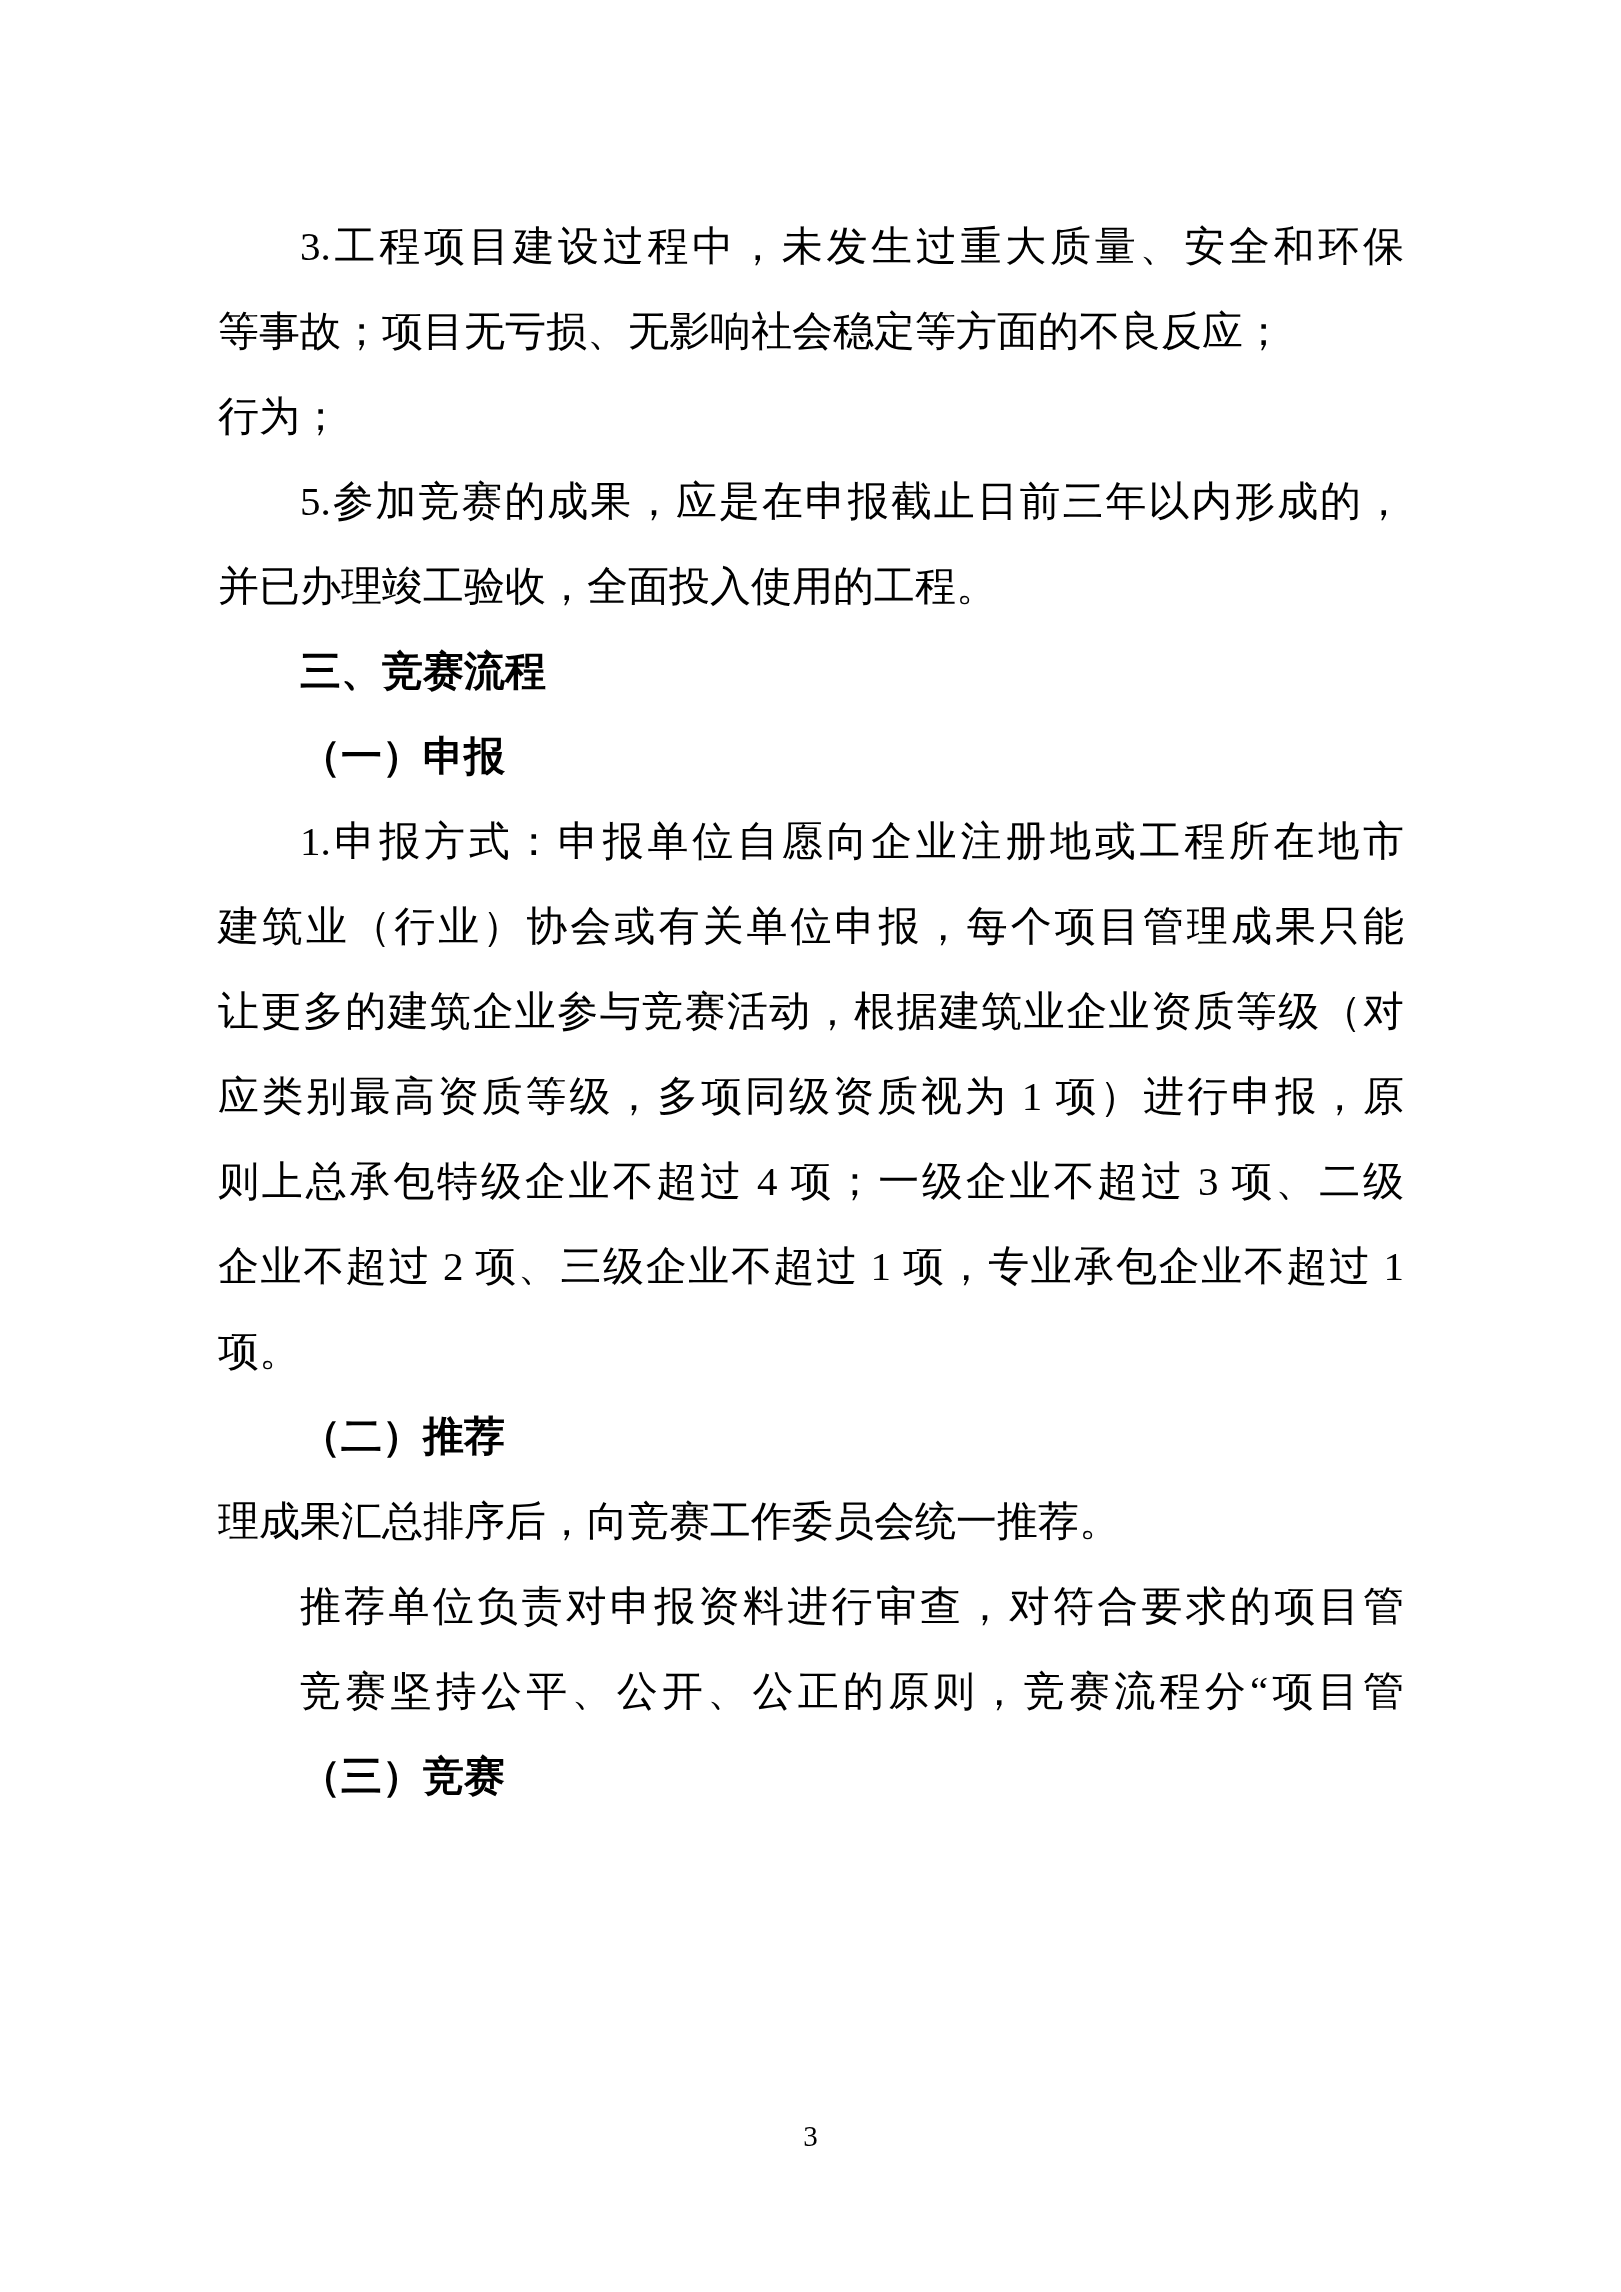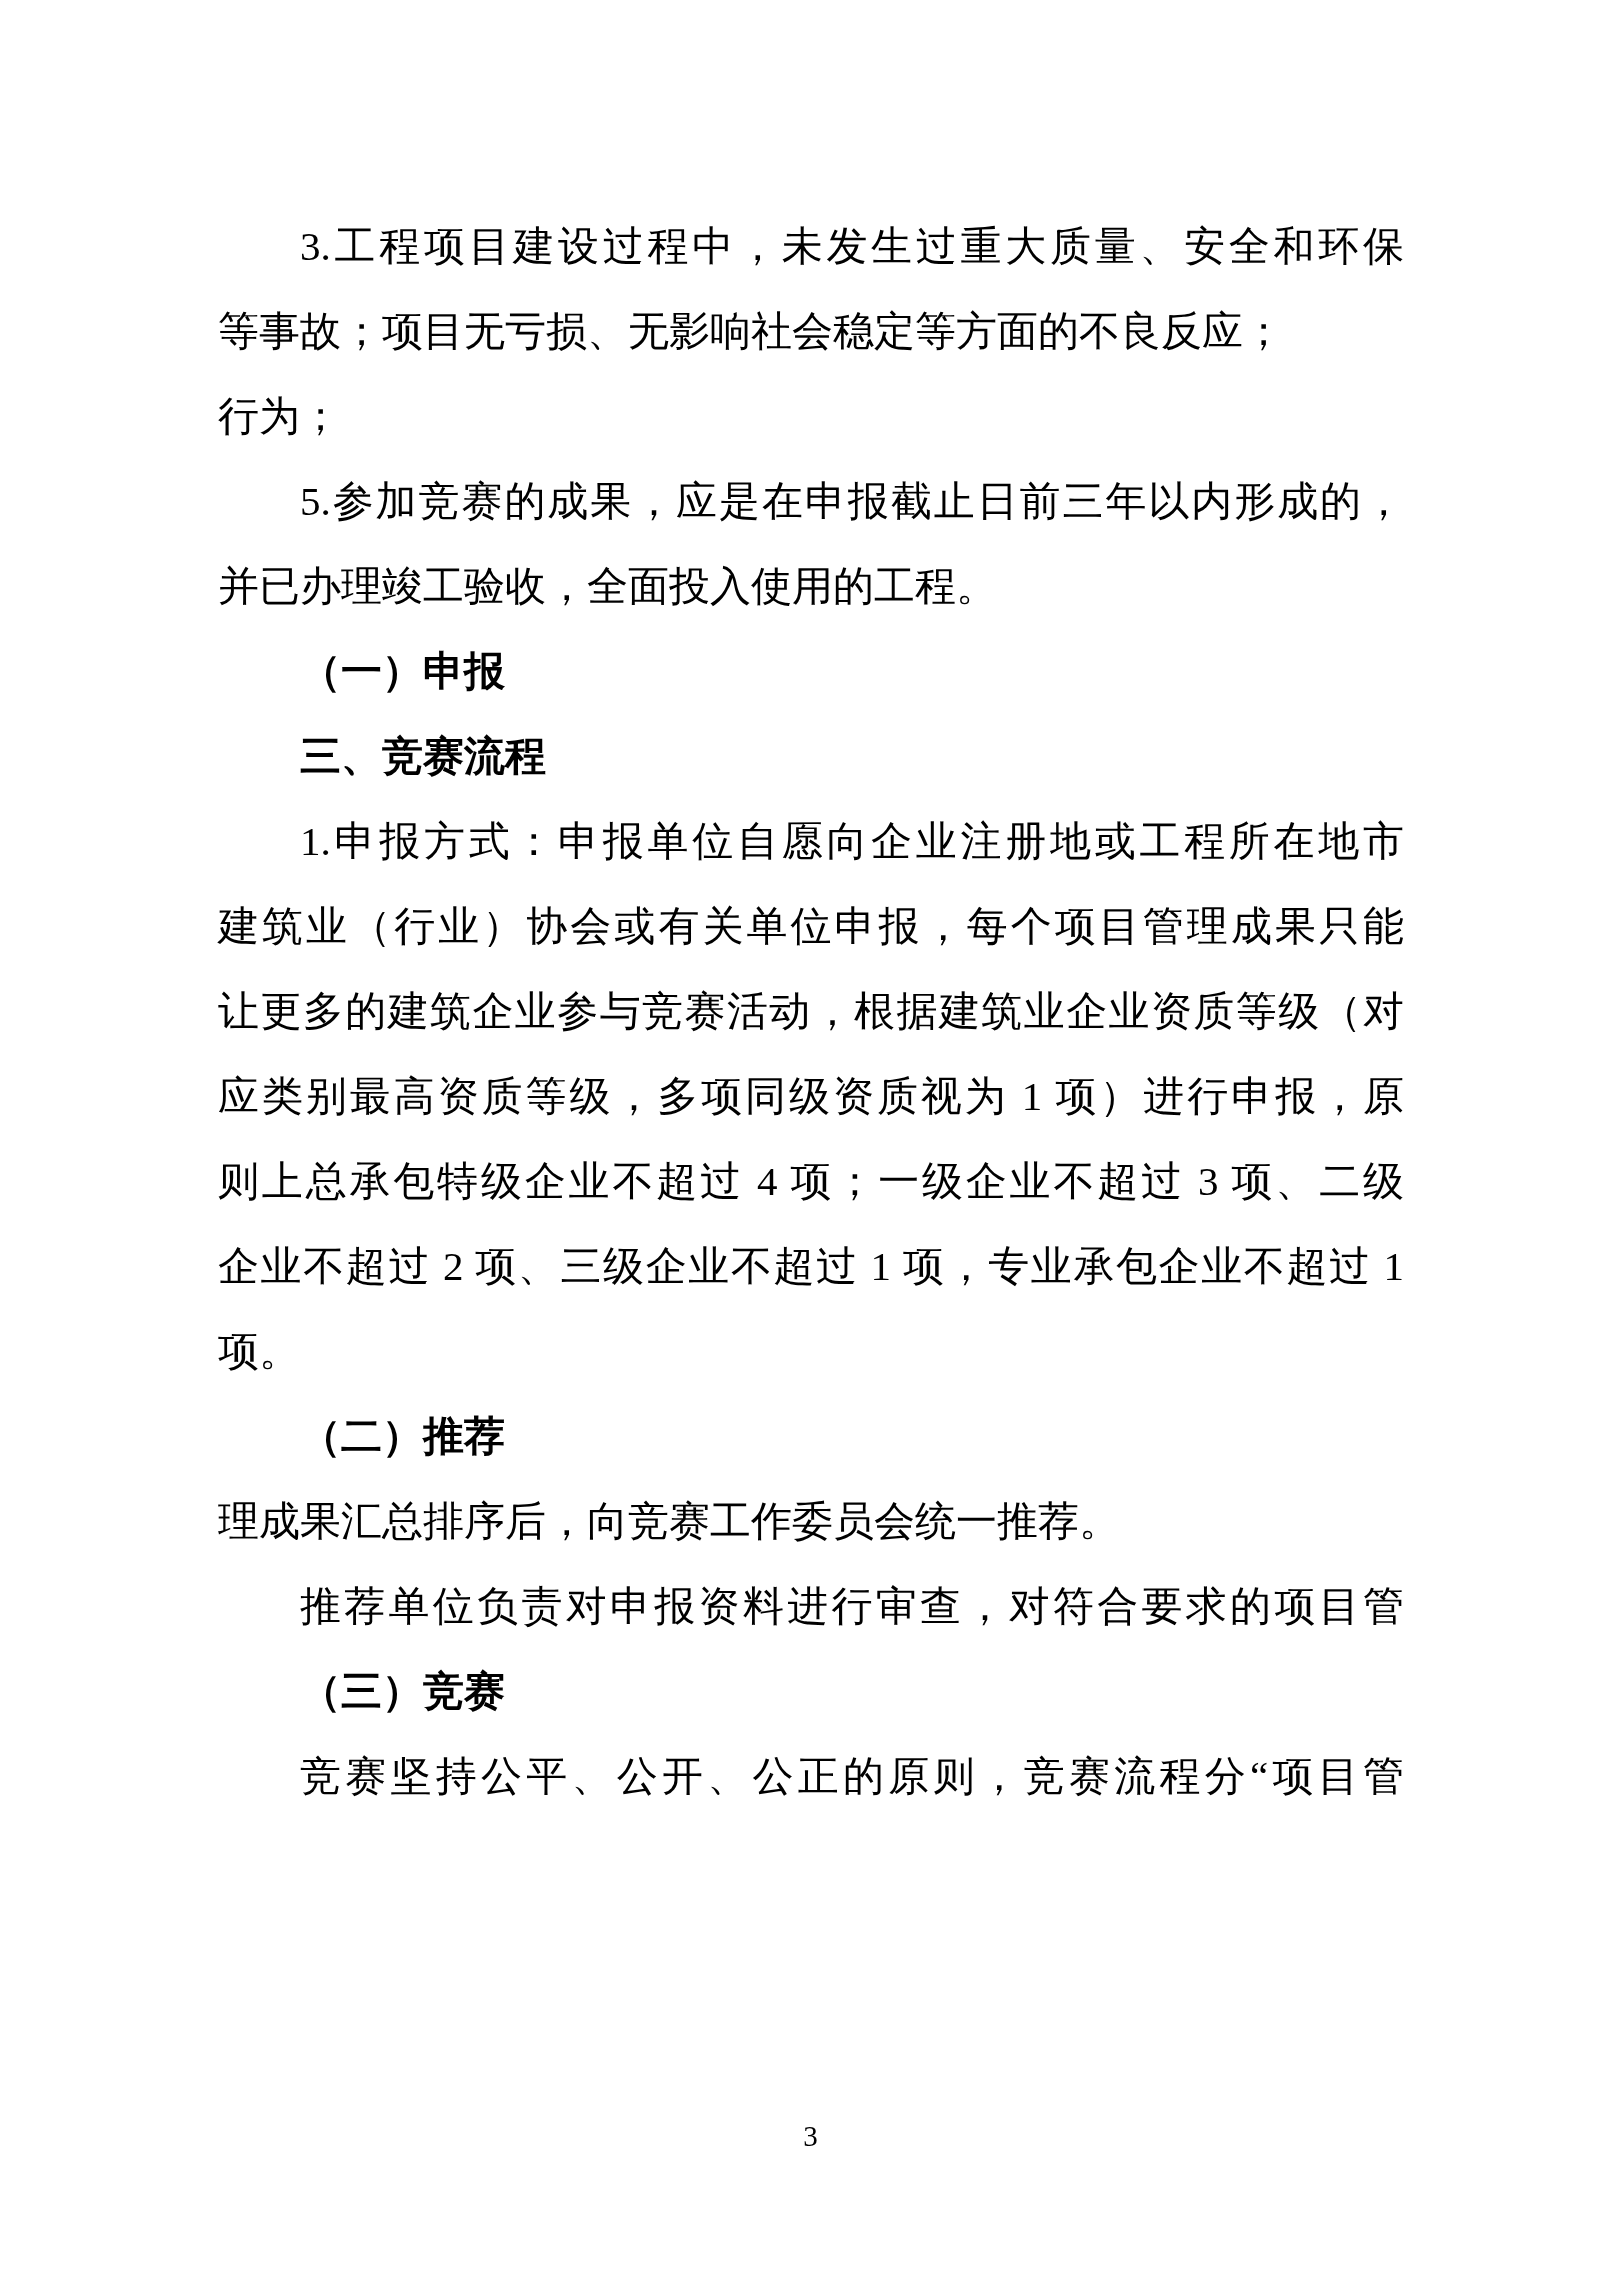--- a/index.html
+++ b/index.html
@@ -54,30 +54,30 @@
 </head>
 <body>
 
 <div class="page">
   <div class="content">
     <div class="line indent fill">3.工程项目建设过程中，未发生过重大质量、安全和环保</div>
     <div class="line">等事故；项目无亏损、无影响社会稳定等方面的不良反应；</div>
     <div class="line">行为；</div>
     <div class="line indent fill">5.参加竞赛的成果，应是在申报截止日前三年以内形成的，</div>
     <div class="line">并已办理竣工验收，全面投入使用的工程。</div>
+    <div class="line indent bold">三、竞赛流程</div>
     <div class="line indent bold">（一）申报</div>
-    <div class="line indent bold">三、竞赛流程</div>
     <div class="line indent fill">1.申报方式：申报单位自愿向企业注册地或工程所在地市</div>
     <div class="line fill">建筑业（行业）协会或有关单位申报，每个项目管理成果只能</div>
     <div class="line fill">让更多的建筑企业参与竞赛活动，根据建筑业企业资质等级（对</div>
     <div class="line fill">应类别最高资质等级，多项同级资质视为 1 项）进行申报，原</div>
     <div class="line fill">则上总承包特级企业不超过 4 项；一级企业不超过 3 项、二级</div>
     <div class="line fill">企业不超过 2 项、三级企业不超过 1 项，专业承包企业不超过 1</div>
     <div class="line">项。</div>
     <div class="line indent bold">（二）推荐</div>
     <div class="line">理成果汇总排序后，向竞赛工作委员会统一推荐。</div>
     <div class="line indent fill">推荐单位负责对申报资料进行审查，对符合要求的项目管</div>
+    <div class="line indent fill">竞赛坚持公平、公开、公正的原则，竞赛流程分“项目管</div>
     <div class="line indent bold">（三）竞赛</div>
-    <div class="line indent fill">竞赛坚持公平、公开、公正的原则，竞赛流程分“项目管</div>
   </div>
   <div class="pagenum">3</div>
 </div>
 
 
 </body></html>

